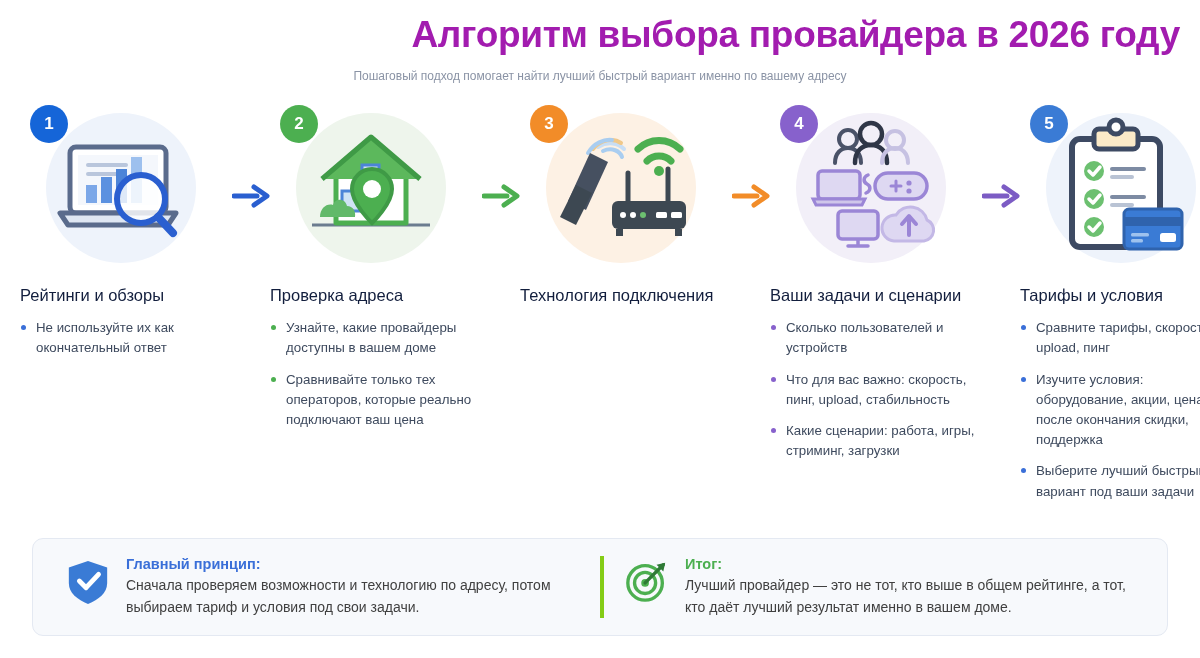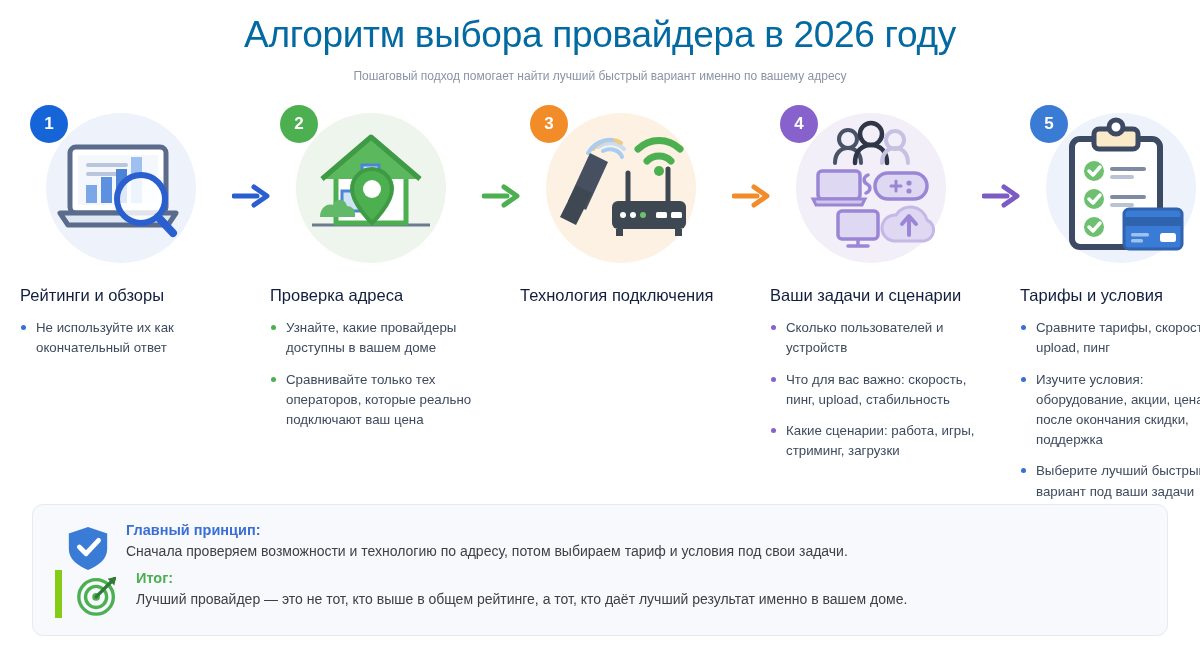--- a/index.html
+++ b/index.html
@@ -17,24 +17,25 @@
     width: 1200px;
     height: 658px;
     padding: 0 20px;
   }
 
   
   .header { text-align: center; padding-top: 14px; }
 
   .title {
     font-size: 37px;
-    font-weight: normal;
-    color: #0369a1;
+    font-weight: bold;
+    color: #a21caf;
     letter-spacing: -0.3px;
     line-height: 1.15;
+    text-align: right;
   }
 
   .subtitle {
     margin-top: 12px;
     font-size: 12px;
     color: #8a93a5;
     font-weight: 400;
   }
 
   
@@ -133,32 +134,31 @@
     position: absolute;
     left: 32px;
     right: 32px;
     bottom: 22px;
     background: #f7f9fc;
     border: 1px solid #e4e9f2;
     border-radius: 11px;
     display: flex;
     padding: 17px 22px;
     gap: 0;
-    flex-direction: column;
   }
 
   .bottom-col {
     flex: 1 1 50%;
     display: flex;
     gap: 15px;
     align-items: flex-start;
     padding: 0 10px;
   }
 
-  .bottom-col.second { border-left: 7px solid #84cc16; padding-left: 13px; }
+  .bottom-col.second { border-left: 4px solid #84cc16; padding-left: 20px; }
 
   .bottom-ico { flex: 0 0 46px; width: 46px; height: 46px; margin-top: 2px; }
 
   .bottom-label { font-size: 14.5px; font-weight: bold; margin-bottom: 3px; }
   .bottom-label.blue  { color: #3a6fd8; }
   .bottom-label.green { color: #4caf50; }
 
   .bottom-text {
     font-size: 14px;
     line-height: 1.52;

